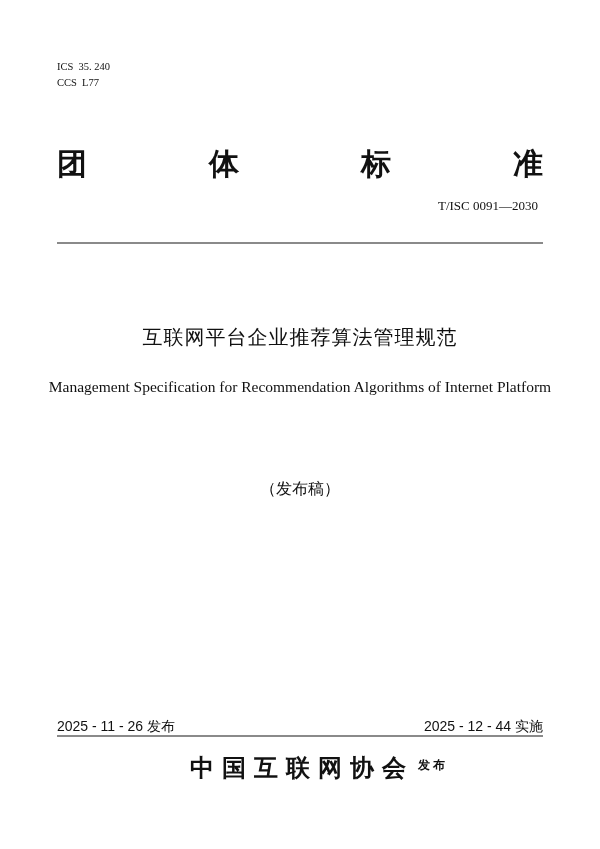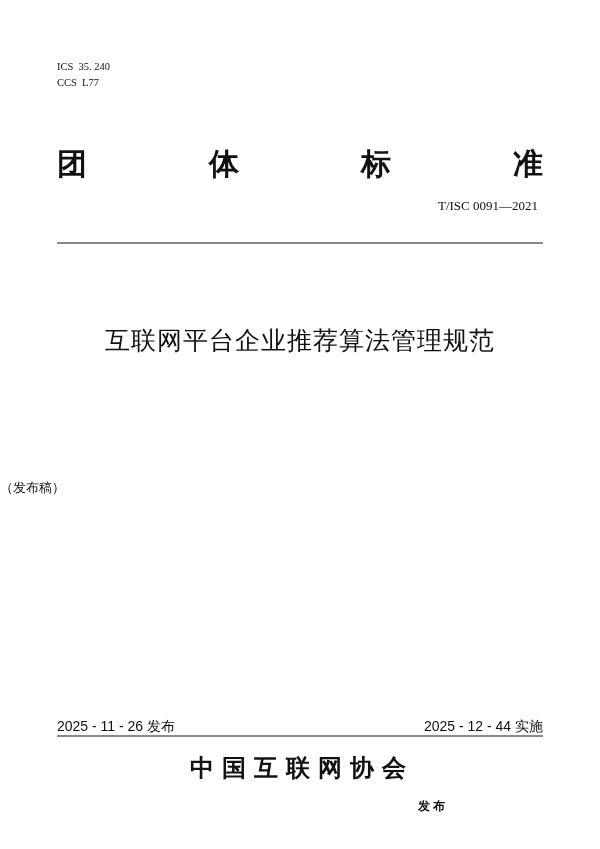--- a/index.html
+++ b/index.html
@@ -6,51 +6,52 @@
   body { width: 600px; height: 849px; position: relative; overflow: hidden; color: #111; }
   .serif { font-family: "Liberation Serif", "DejaVu Serif", serif; }
   .sans { font-family: "Liberation Sans", "DejaVu Sans", sans-serif; }
   .abs { position: absolute; }
   .codes { left: 57px; top: 59px; font-size: 10.5px; line-height: 16px; }
   .codes div { white-space: pre; }
   .kind { left: 57px; top: 146px; width: 486px; height: 36px; display: flex; justify-content: space-between; align-items: center; }
   .kind span { font-family: "DejaVu Serif", serif; font-size: 30px; font-weight: bold; color: #111; }
   .stdno { right: 62px; top: 198px; font-size: 13px; }
   .rule1 { left: 57px; top: 242px; width: 486px; height: 2px; background: #8a8a8a; }
-  .title-cn { left: 0; top: 324px; width: 600px; text-align: center; font-size: 25px; letter-spacing: 1px; }
+  .title-cn { left: 0; top: 324px; width: 600px; text-align: center; font-size: 20px; letter-spacing: 1px; }
   .title-en { left: 40px; top: 376px; width: 520px; text-align: center; font-size: 15.5px; line-height: 22px; }
-  .draft { left: 0; top: 479px; width: 600px; font-size: 13px; }
+  .draft { left: 0; top: 479px; width: 600px; text-align: center; font-size: 16px; }
   .date-left { left: 57px; top: 718px; font-size: 14px; }
   .date-right { right: 57px; top: 718px; font-size: 14px; }
   .rule2 { left: 57px; top: 735px; width: 486px; height: 2px; background: #8a8a8a; }
   .publisher { left: 190px; top: 752px; font-size: 24px; font-weight: bold; letter-spacing: 8px; }
-  .publish-word { left: 418px; top: 757px; font-size: 12px; font-weight: bold; letter-spacing: 3px; margin-top: 41px; }
+  .publish-word { left: 418px; top: 757px; font-size: 12px; font-weight: bold; letter-spacing: 3px; }
 </style>
 </head>
 <body>
 
 <div class="abs codes serif">
   <div>ICS  35. 240</div>
   <div>CCS  L77</div>
 </div>
 
 <div class="abs kind">
   <span>团</span>
   <span>体</span>
   <span>标</span>
   <span>准</span>
 </div>
 
-<div class="abs stdno serif">T/ISC 0091—2021</div>
+<div class="abs stdno serif">T/ISC 0091—2030</div>
 
 <div class="abs rule1"></div>
 
 <div class="abs title-cn sans">互联网平台企业推荐算法管理规范</div>
 
 <div class="abs title-en serif">
+  <div>Management Specification for Recommendation Algorithms of Internet Platform</div>
 </div>
 
 <div class="abs draft serif">（发布稿）</div>
 
 <div class="abs date-left sans">2025 - 11 - 26 发布</div>
 <div class="abs date-right sans">2025 - 12 - 44 实施</div>
 
 <div class="abs rule2"></div>
 
 <div class="abs publisher sans">中国互联网协会</div>

